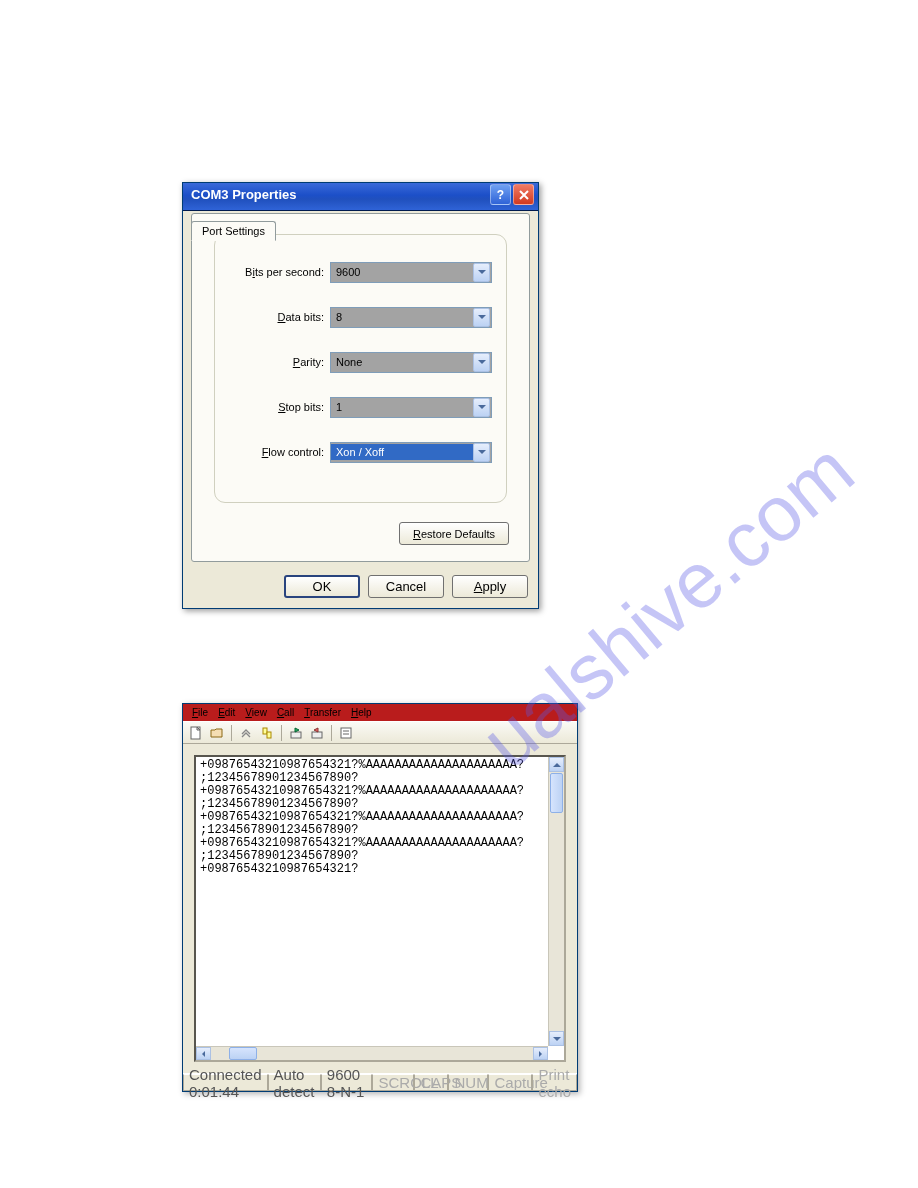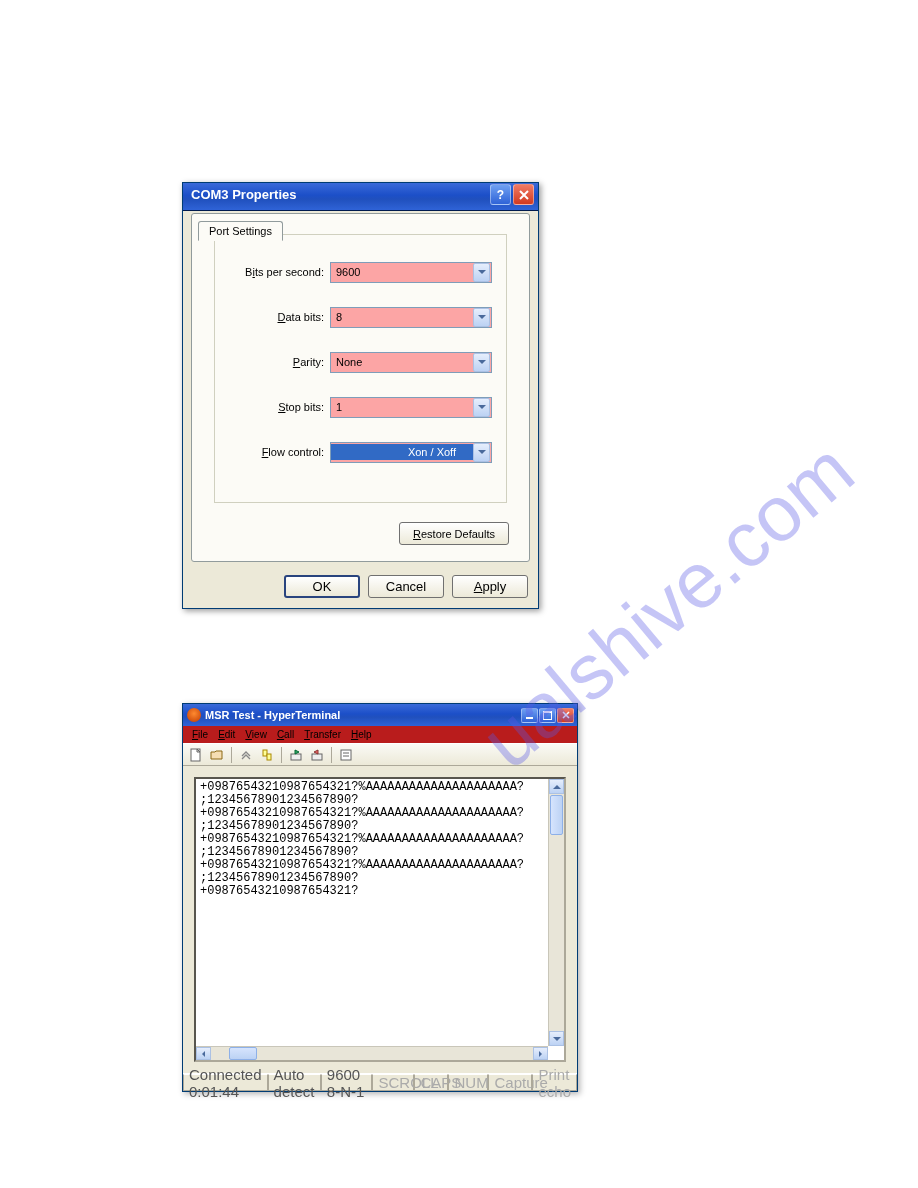--- a/index.html
+++ b/index.html
@@ -65,63 +65,62 @@
   .tab {
     position: absolute;
     left: 0; top: 2px;
     background: #fcfbf6;
     border: 1px solid #919b9c;
     border-bottom: 1px solid #fcfbf6;
     border-radius: 3px 3px 0 0;
     padding: 3px 10px 3px 10px;
     font-size: 11px;
     z-index: 2;
-    margin-left: 7px;
   }
   .tab-body {
     position: absolute;
     left: 8px; right: 8px; top: 30px; bottom: 46px;
     background: #fcfbf6;
     border: 1px solid #919b9c;
     border-radius: 3px;
   }
   .groupbox {
     position: absolute;
     left: 22px; right: 22px; top: 20px; bottom: 58px;
     border: 1px solid #d0d0bf;
     background: #fcfbf6;
-    border-radius: 0;
+    border-radius: 11px;
   }
   .form-row {
     position: absolute;
     left: 0; right: 14px;
     height: 22px;
     display: flex;
     align-items: center;
   }
   .form-row .lbl {
     width: 115px;
     text-align: right;
     padding-right: 6px;
     font-size: 11px;
     color: #000;
   }
   .form-row .lbl .ul { text-decoration: underline; }
   .combo {
     flex: 1;
     height: 21px;
     border: 1px solid #7f9db9;
-    background: #fca5a5;
+    background: #a3a3a3;
     display: flex;
     align-items: center;
     position: relative;
     font-size: 11px;
   }
   .combo .val { padding: 0 5px; flex:1; }
-  .combo.selected .val { background: #316ac5; color: #fff; padding: 2px 17px; text-align: right; }
+  .combo.selected .val { background: #316ac5; color: #fff; padding: 2px 5px; }
   .combo-btn {
     width: 17px; height: 19px;
     margin-right: 1px;
     background: linear-gradient(to bottom,#e6eefc,#bcd2f4);
     border: 1px solid #abc1e4;
     border-radius: 2px;
     display:flex;align-items:center;justify-content:center;
   }
 
   .restore-btn {
@@ -361,32 +360,20 @@
     <div class="dlg-btn default">OK</div>
     <div class="dlg-btn">Cancel</div>
     <div class="dlg-btn">
         <span class="ul">A</span>
         <span>pply</span>
       </div>
   </div>
 </div>
 
 <div class="win2">
-  <div class="titlebar2">
-    <div class="app-icon"></div>
-    <span>MSR Test - HyperTerminal</span>
-    <span class="spacer"></span>
-    <div class="tb2-btn tb2-min"></div>
-    <div class="tb2-btn tb2-max"></div>
-    <div class="tb2-btn tb2-close">
-      <svg width="8" height="8" viewBox="0 0 8 8">
-          <path d="M1 1 L7 7 M7 1 L1 7" stroke="#fff" stroke-width="1.5"></path>
-        </svg>
-    </div>
-  </div>
 
   <div class="menubar">
     <div class="menu-item"><span class="ul">F</span><span>ile</span></div>
     <div class="menu-item"><span class="ul">E</span><span>dit</span></div>
     <div class="menu-item"><span class="ul">V</span><span>iew</span></div>
     <div class="menu-item"><span class="ul">C</span><span>all</span></div>
     <div class="menu-item"><span class="ul">T</span><span>ransfer</span></div>
     <div class="menu-item"><span class="ul">H</span><span>elp</span></div>
   </div>
 

